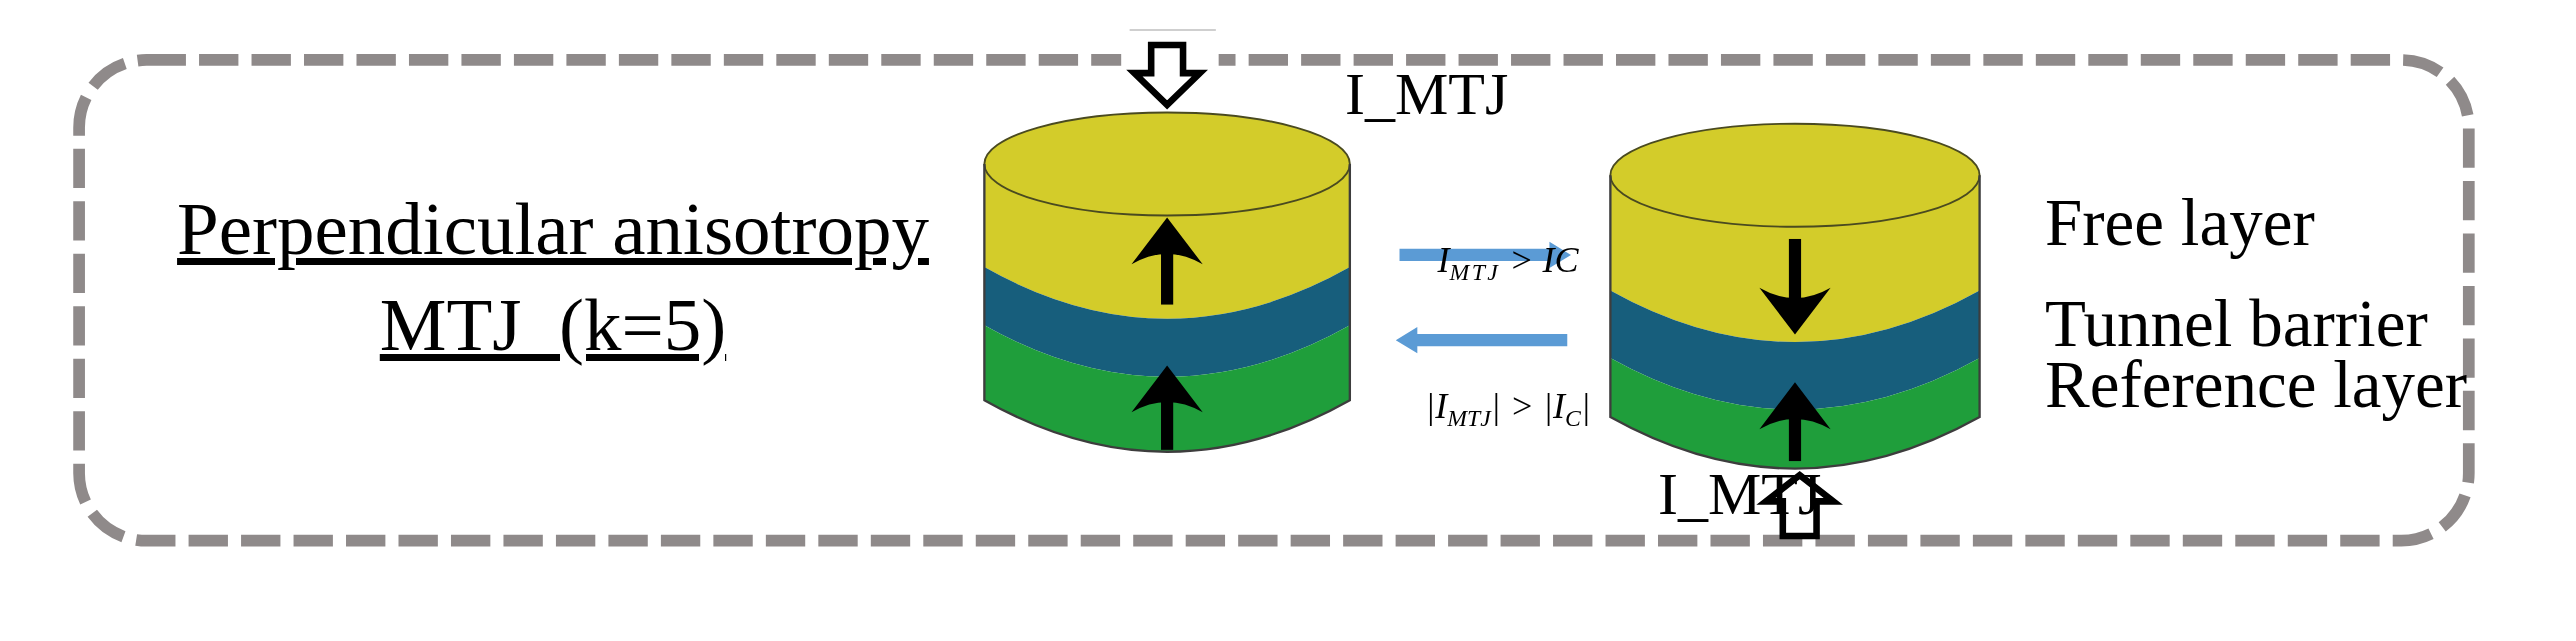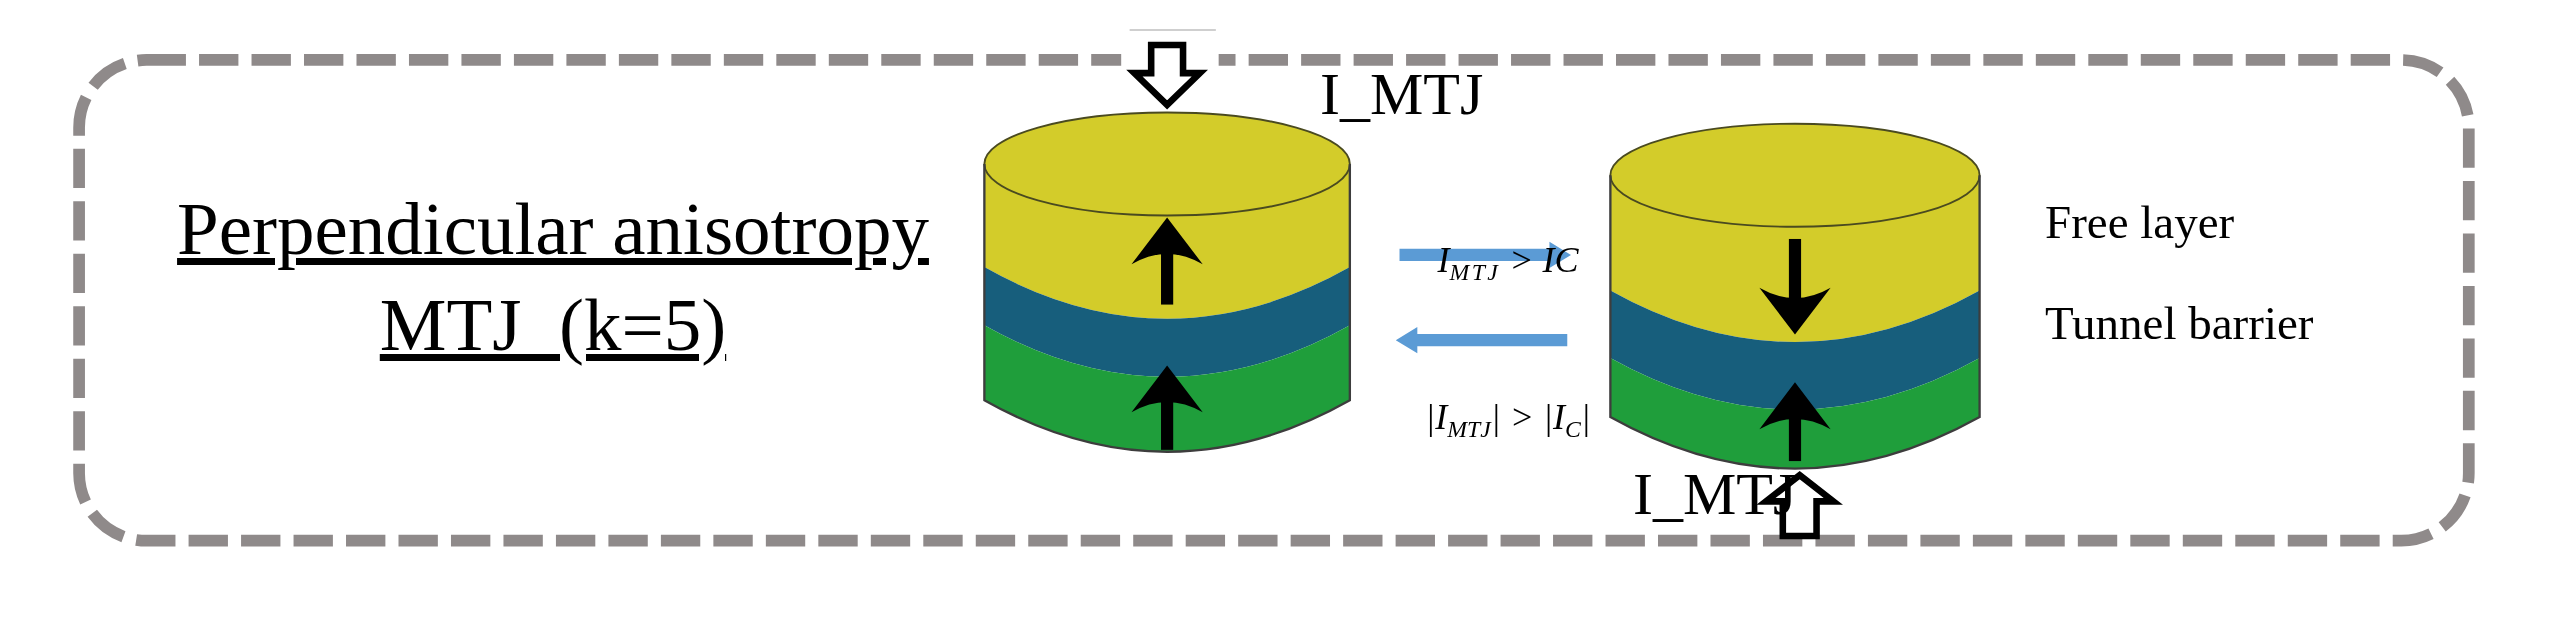--- a/index.html
+++ b/index.html
@@ -8,22 +8,22 @@
     width: 2576px;
     height: 641px;
     background: #ffffff;
     overflow: hidden;
     font-family: "Liberation Serif", serif;
   }
   .stage svg { position: absolute; left: 0; top: 0; }
   .t { position: absolute; color: #000; }
   .title-block { text-align: center; }
   .title-line { font-size: 75px; line-height: 96px; white-space: pre; text-decoration: underline; }
-  .current-label { font-size: 60px; line-height: 60px; white-space: pre; }
-  .layer-label { font-size: 47px; line-height: 67px; white-space: pre; }
+  .current-label { font-size: 60px; line-height: 60px; white-space: pre; margin-left: 25px; }
+  .layer-label { font-size: 67px; line-height: 67px; white-space: pre; }
   .cond {
     font-style: italic;
     font-size: 36px;
     line-height: 39px;
     white-space: pre;
     text-align: center;
   }
   .cond sub { font-size: 0.66em; line-height: 0; }
   .cond .sp { letter-spacing: 0.1em; }
 </style>
@@ -85,23 +85,24 @@
     <div class="title-line">Perpendicular anisotropy</div>
     <div class="title-line">MTJ  (k=5)</div>
   </div>
 
   <div class="t current-label" style="left:1320px; top:64px;">I_MTJ</div>
 
   <div class="t cond" style="left:1387px; top:202px; width:206px;">
     <span>I</span><sub class="sp">MTJ</sub><span> &gt; IC</span>
   </div>
 
-  <div class="t cond" style="left:1387px; top:359px; width:206px;">
+  <div class="t cond" style="left:1387px; top:348px; width:206px;">
     <span>|I</span><sub>MTJ</sub><span>| &gt; |I</span><sub>C</sub><span>|</span>
   </div>
 
   <div class="t current-label" style="left:1633px; top:464px;">I_MTJ</div>
 
   <div class="t layer-label" style="left:2045px; top:189px;">Free layer</div>
   <div class="t layer-label" style="left:2045px; top:266px;margin-top:24px;">Tunnel barrier</div>
+  <div class="t layer-label" style="left:2045px; top:351px;">Reference layer</div>
 
 </div>
 
 
 </body></html>

